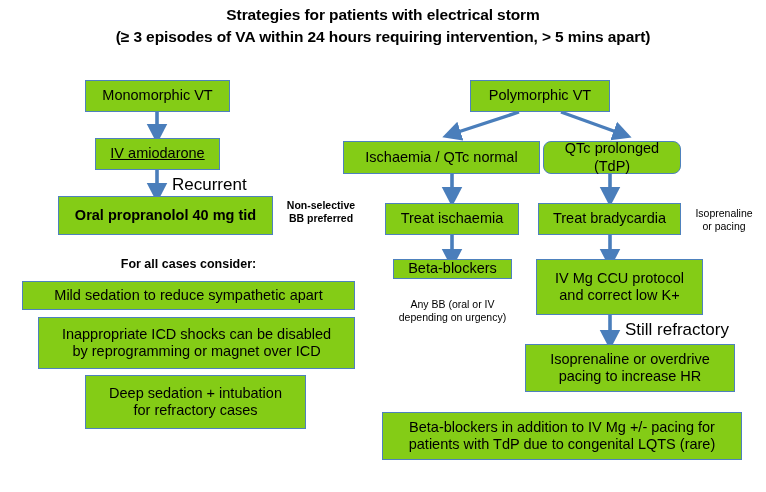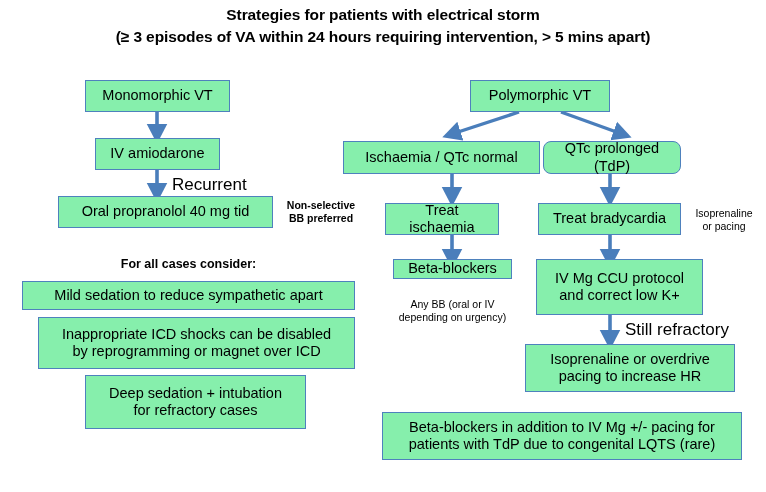--- a/index.html
+++ b/index.html
@@ -38,21 +38,21 @@
     letter-spacing: -0.1px;
     color: #000;
   }
   .title.l1 { top: 6px; }
   .title.l2 { top: 28px; }
 
   .node {
     position: absolute;
     box-sizing: border-box;
     border: 1.3px solid #4E81BD;
-    background: #86efac;
+    background: #84cc16;
     display: flex;
     align-items: center;
     justify-content: center;
     text-align: center;
     font-size: 14.5px;
     line-height: 1.18;
     color: #000;
     padding: 1px 6px;
   }
   .note {
@@ -108,27 +108,27 @@
 
     <line x1="610" y1="235" x2="610" y2="258" stroke="#4A7EBB" stroke-width="3.6" marker-end="url(#ah)"></line>
 
     <line x1="610" y1="315" x2="610" y2="339" stroke="#4A7EBB" stroke-width="3.6" marker-end="url(#ah)"></line>
   </svg>
 
   <div class="node" style="left:85px; top:80px; width:145px; height:32px;">
     <span>Monomorphic VT</span>
   </div>
 
-  <div class="node" style="left:95px; top:138px; width:125px; height:32px;">
+  <div class="node" style="left:95px; top:138px; width:125px; height:32px;text-decoration:underline;">
     <span>IV amiodarone</span>
   </div>
 
   <div class="edge-label" style="left:172px; top:175px;">Recurrent</div>
 
-  <div class="node" style="left:58px; top:196px; width:215px; height:32px;">
+  <div class="node" style="left:58px; top:196px; width:215px; height:39px;font-weight:bold;">
     <span>Oral propranolol 40 mg tid</span>
   </div>
 
   <div class="note" style="left:279px; top:199px; width:84px; white-space:pre-line;font-weight:bold;">Non-selective
 BB preferred</div>
 
   <div class="section-head" style="left:22px; top:257px; width:333px;">For all cases consider:</div>
 
   <div class="node" style="left:22px; top:281px; width:333px; height:29px;">
     <span>Mild sedation to reduce sympathetic apart</span>
@@ -145,21 +145,21 @@
   </div>
 
   <div class="node" style="left:343px; top:141px; width:197px; height:33px;">
     <span>Ischaemia / QTc normal</span>
   </div>
 
   <div class="node" style="left:543px; top:141px; width:138px; height:33px;border-radius:8px;">
     <span>QTc prolonged (TdP)</span>
   </div>
 
-  <div class="node" style="left:385px; top:203px; width:114px; height:32px;">
+  <div class="node" style="left:385px; top:203px; width:134px; height:32px;">
     <span>Treat ischaemia</span>
   </div>
 
   <div class="node" style="left:538px; top:203px; width:143px; height:32px;">
     <span>Treat bradycardia</span>
   </div>
 
   <div class="note" style="left:686px; top:207px; width:76px; white-space:pre-line;">Isoprenaline
 or pacing</div>
 

